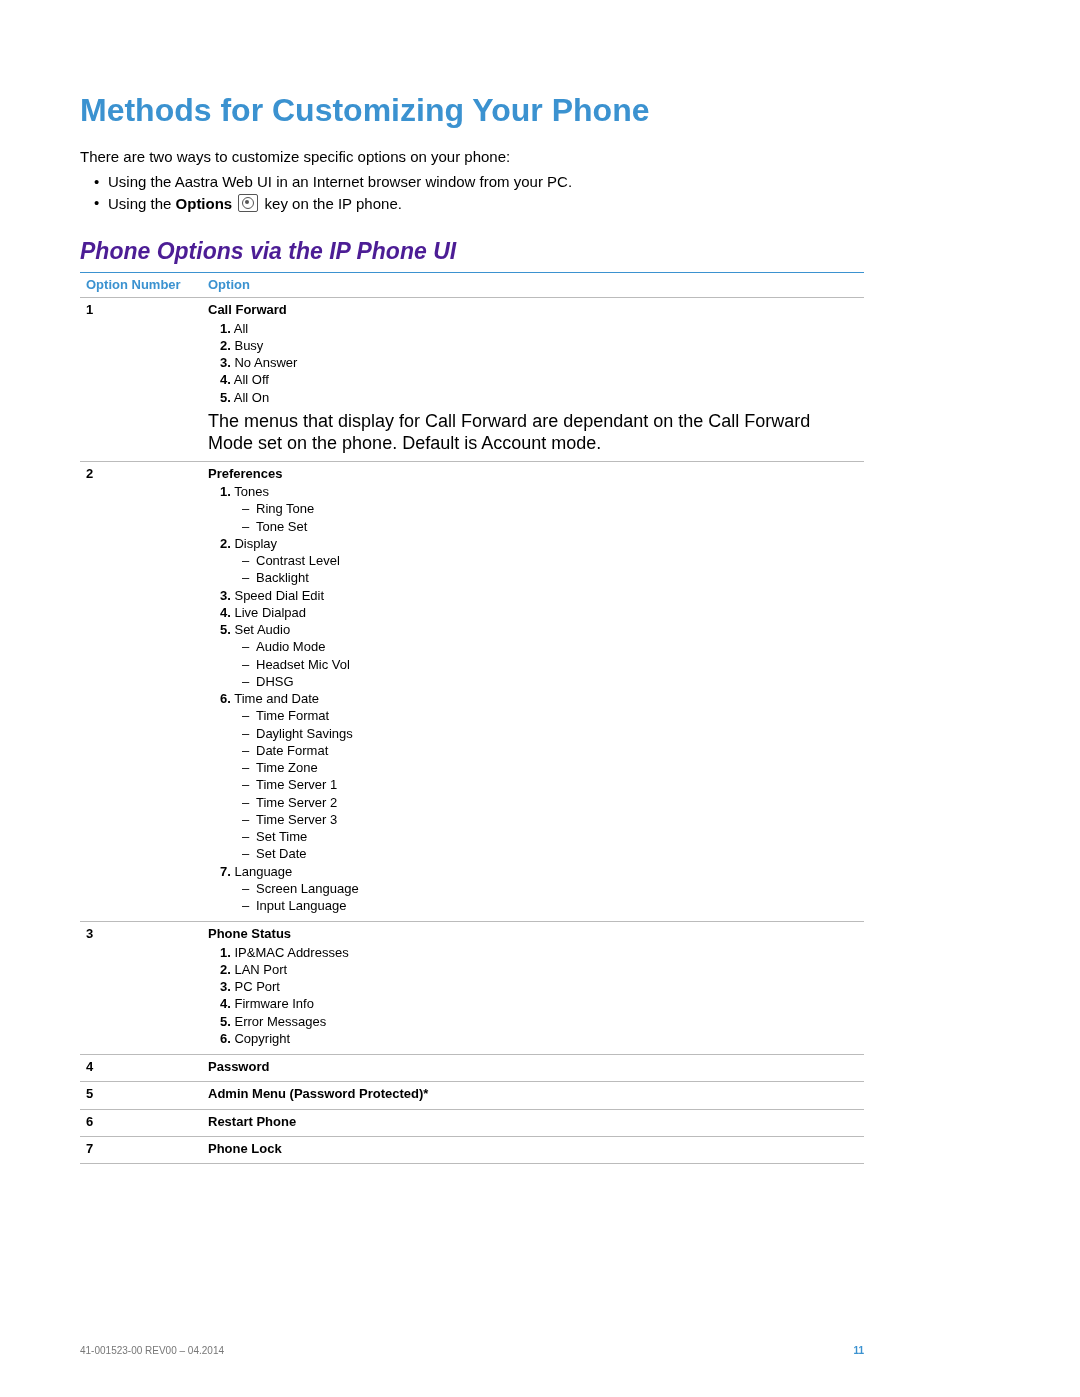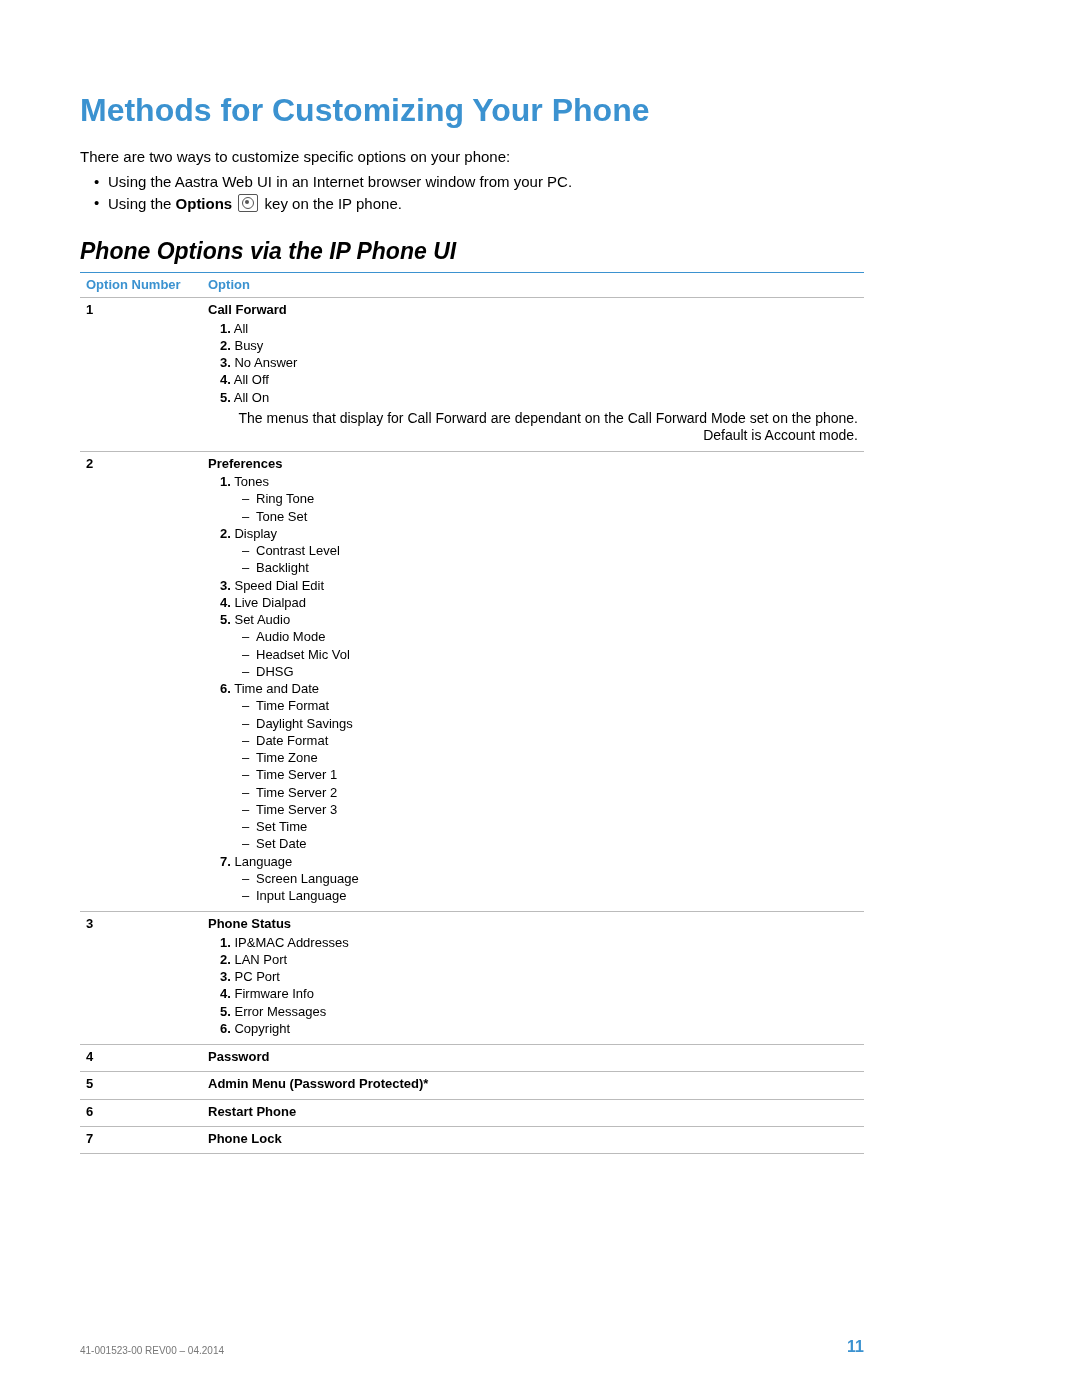--- a/index.html
+++ b/index.html
@@ -17,21 +17,21 @@
     box-sizing:border-box;
     position:relative;
   }
   h1{
     color:#3b92d0;
     font-weight:700;
     font-size:32px;
     margin:0 0 18px 0;
   }
   h2{
-    color:#000000;
+    color:#4c1d95;
     font-style:italic;
     font-weight:700;
     font-size:23px;
     margin:24px 0 6px 0;
   }
   .intro{margin:0 0 6px 0;}
   ul.bullets{
     list-style:none;
     padding:0 0 0 14px;
     margin:2px 0 0 0;
@@ -118,38 +118,37 @@
     padding-left:14px;
     margin:1px 0;
   }
   .sublist>li::before{
     content:"–";
     position:absolute;
     left:0;
   }
   .note{
     margin:4px 0 0 0;
-    font-size:14px;
-    text-align:right;
+    font-size:18px;
   }
   .footer{
     position:absolute;
     bottom:40px;
     left:80px;
     right:80px;
     display:flex;
     justify-content:space-between;
     align-items:flex-end;
     font-size:10px;
     color:#777;
   }
   .footer .pgnum{
     color:#3b92d0;
     font-weight:700;
-    font-size:16px;
+    font-size:10px;
   }
 </style>
 </head>
 <body>
 
 <div class="page">
 
   <h1>Methods for Customizing Your Phone</h1>
 
   <p class="intro">There are two ways to customize specific options on your phone:</p>

